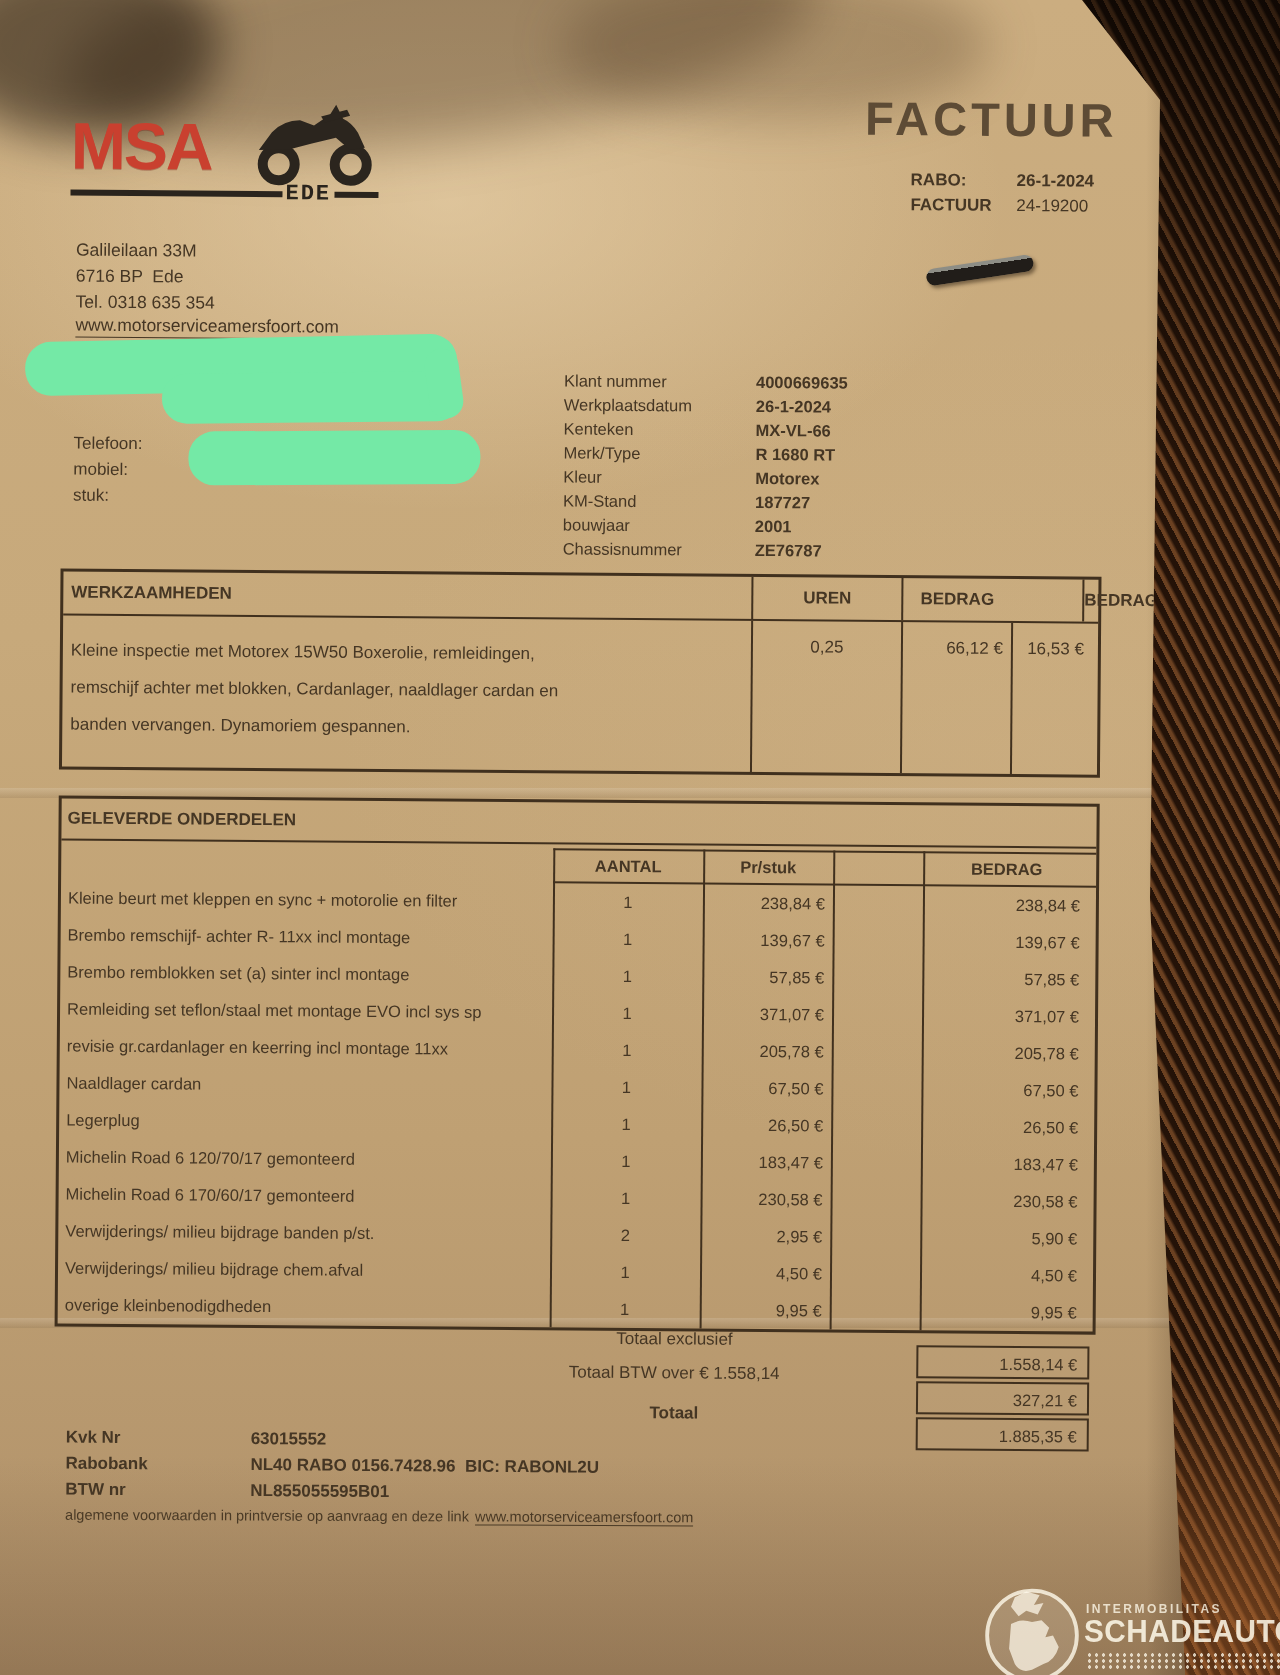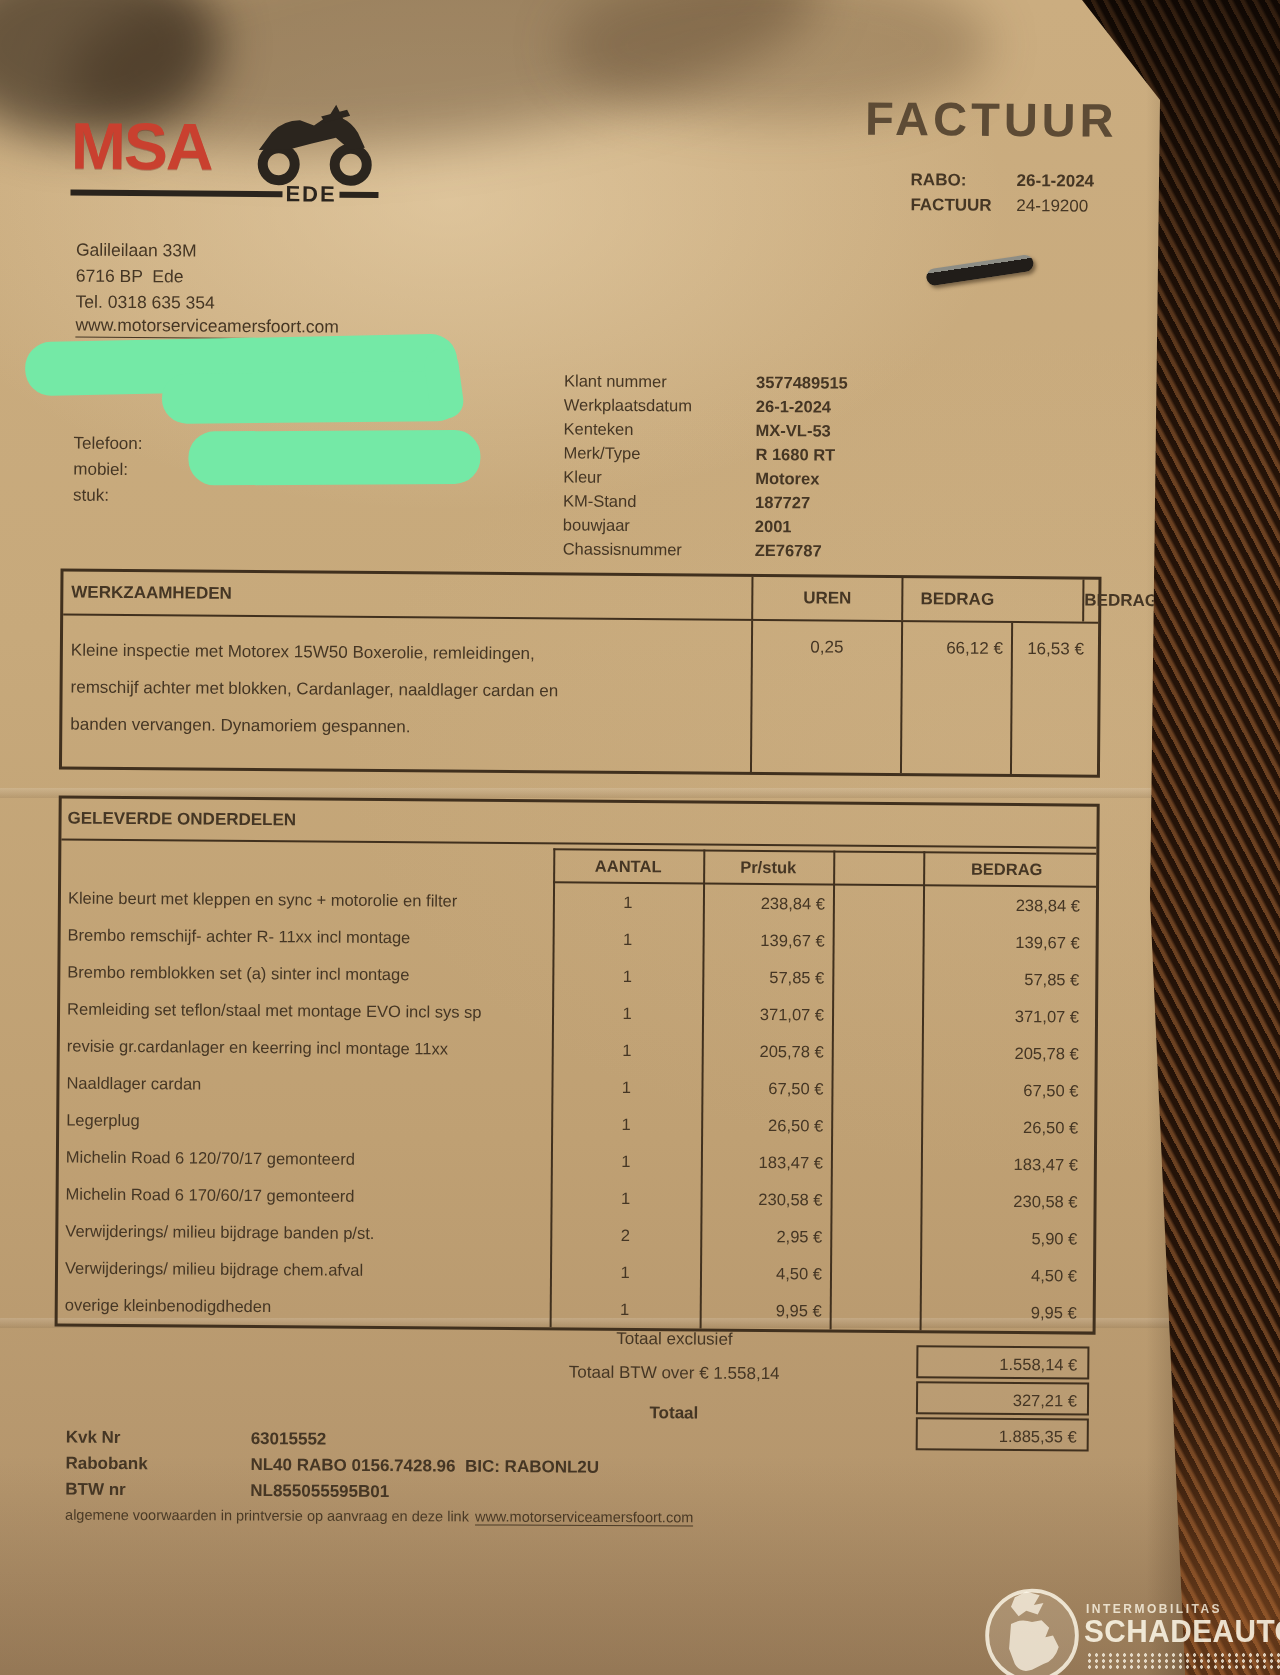--- a/index.html
+++ b/index.html
@@ -32,21 +32,21 @@
     background:linear-gradient(to bottom, rgba(255,255,255,0.14), rgba(80,60,40,0.12));}
   
   #doc{position:absolute;inset:0;transform:rotate(0.45deg);transform-origin:0 0;color:#453624;}
   
   #logo{position:absolute;left:70px;top:100px;width:312px;}
   #logo-text{font-size:66px;font-weight:bold;letter-spacing:-2px;color:#c9402f;line-height:1;
     text-shadow:0 1px 0 rgba(120,30,20,0.35);position:absolute;left:2px;top:12px;}
   #bike-icon{position:absolute;left:182px;top:0px;}
   #logo-underline{position:absolute;left:2px;top:83px;width:308px;display:flex;align-items:center;}
   .ul-bar{height:6px;background:#2a241d;}
-  #logo-sub{font-size:22px;font-weight:bold;color:#2a241d;letter-spacing:2px;padding:0 3px;line-height:0.8;}
+  #logo-sub{font-size:22px;font-weight:bold;color:#2a241d;letter-spacing:2px;padding:0 3px;line-height:0.8;font-family:Liberation Mono, monospace;}
   
   #address{position:absolute;left:78px;top:236px;font-size:17.5px;line-height:26px;white-space:pre-wrap;}
   #website{position:absolute;left:78px;top:314px;font-size:17.5px;border-bottom:1.6px solid #453624;padding-bottom:1px;}
   
   #invoice-title{position:absolute;left:866px;top:84px;font-size:47px;font-weight:bold;letter-spacing:4px;color:#5d4b35;}
   #invoice-meta{position:absolute;left:912px;top:160px;font-size:17px;}
   .meta-row{display:flex;line-height:25px;}
   .meta-label{width:106px;font-weight:bold;}
   .meta-row:first-child .meta-value{font-weight:bold;}
   
@@ -161,29 +161,29 @@
 
       <div id="contact">
           <div class="contact-line">Telefoon:</div>
           <div class="contact-line">mobiel:</div>
           <div class="contact-line">stuk:</div>
         </div>
 
       <div id="vehicle-info">
           <div class="vrow">
             <span class="vlabel">Klant nummer</span>
-            <span class="vvalue">3577489515</span>
+            <span class="vvalue">4000669635</span>
           </div>
           <div class="vrow">
             <span class="vlabel">Werkplaatsdatum</span>
             <span class="vvalue">26-1-2024</span>
           </div>
           <div class="vrow">
             <span class="vlabel">Kenteken</span>
-            <span class="vvalue">MX-VL-53</span>
+            <span class="vvalue">MX-VL-66</span>
           </div>
           <div class="vrow">
             <span class="vlabel">Merk/Type</span>
             <span class="vvalue">R 1680 RT</span>
           </div>
           <div class="vrow">
             <span class="vlabel">Kleur</span>
             <span class="vvalue">Motorex</span>
           </div>
           <div class="vrow">

